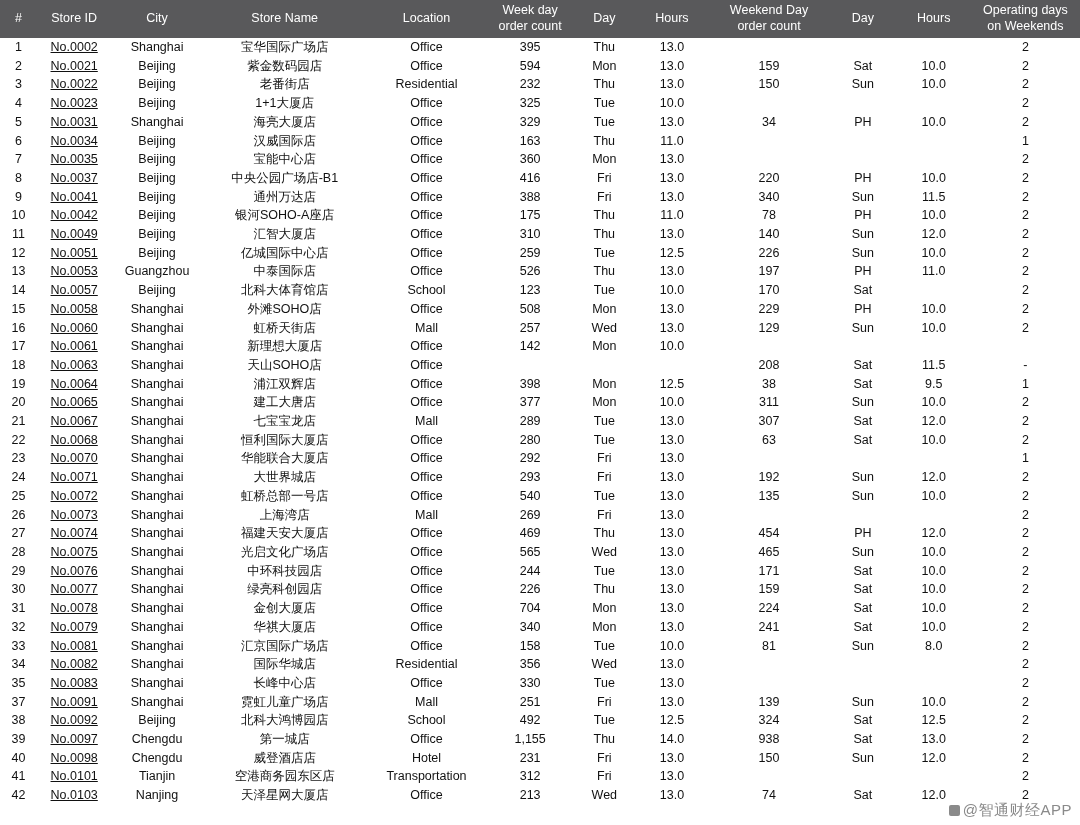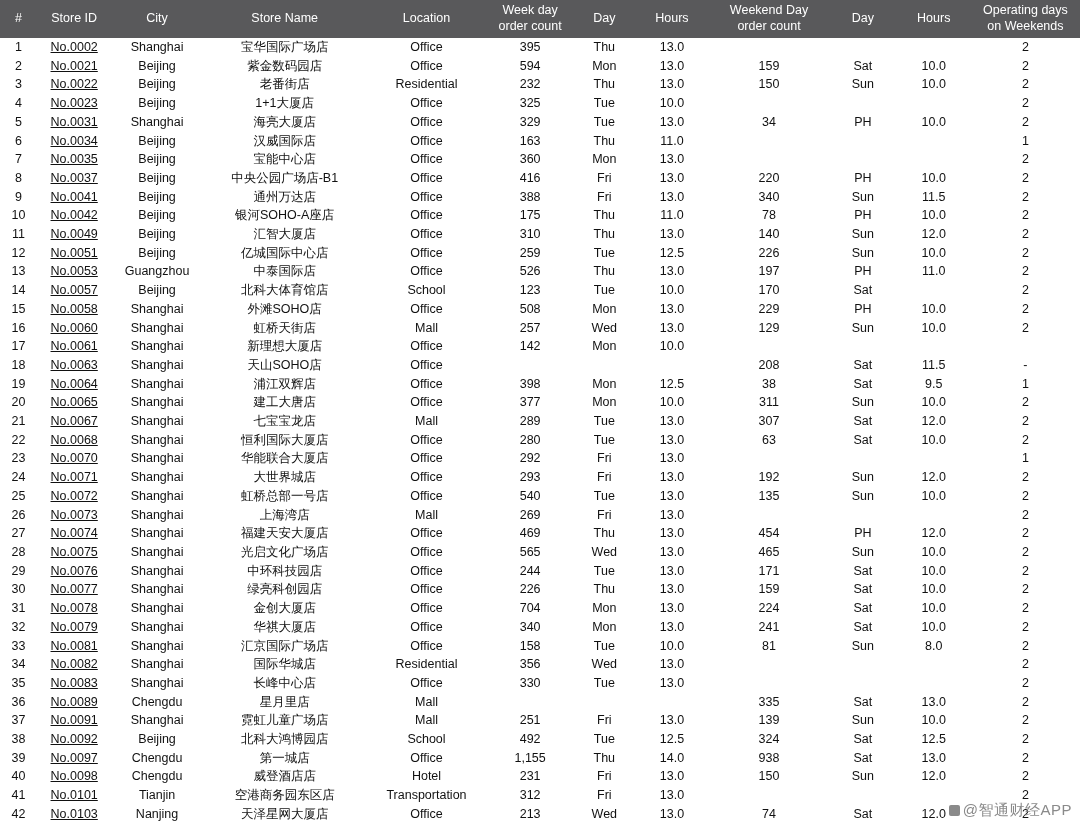--- a/index.html
+++ b/index.html
@@ -606,34 +606,20 @@
         <td class="c-loc">Office</td>
         <td class="c-wdc">330</td>
         <td class="c-wdd">Tue</td>
         <td class="c-wdh">13.0</td>
         <td class="c-wec"></td>
         <td class="c-wed"></td>
         <td class="c-weh"></td>
         <td class="c-opd">2</td>
       </tr>
       <tr>
-        <td class="c-idx">36</td>
-        <td class="c-sid">No.0089</td>
-        <td class="c-city">Chengdu</td>
-        <td class="c-name">星月里店</td>
-        <td class="c-loc">Mall</td>
-        <td class="c-wdc"></td>
-        <td class="c-wdd"></td>
-        <td class="c-wdh"></td>
-        <td class="c-wec">335</td>
-        <td class="c-wed">Sat</td>
-        <td class="c-weh">13.0</td>
-        <td class="c-opd">2</td>
-      </tr>
-      <tr>
         <td class="c-idx">37</td>
         <td class="c-sid">No.0091</td>
         <td class="c-city">Shanghai</td>
         <td class="c-name">霓虹儿童广场店</td>
         <td class="c-loc">Mall</td>
         <td class="c-wdc">251</td>
         <td class="c-wdd">Fri</td>
         <td class="c-wdh">13.0</td>
         <td class="c-wec">139</td>
         <td class="c-wed">Sun</td>

